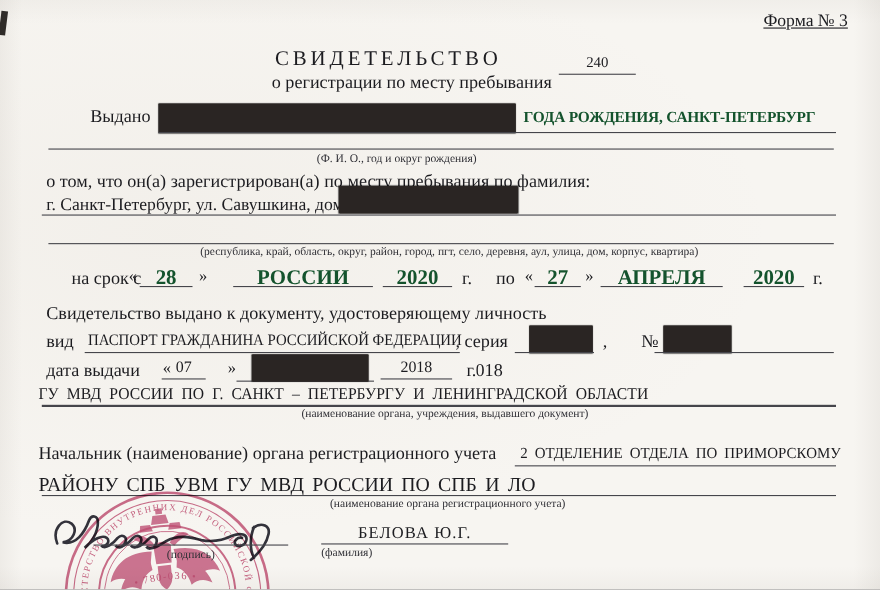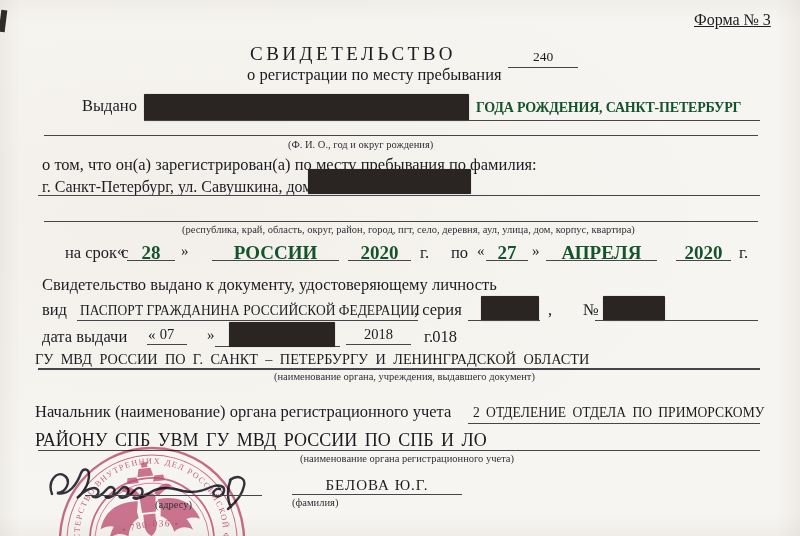--- a/index.html
+++ b/index.html
@@ -152,18 +152,18 @@
   </svg>
 
   <svg class="sig" style="left:40px;top:458px;" width="230" height="56" viewBox="0 0 230 56">
     <path d="M 12,36 C 7,23 17,12 25,18 C 31,23 27,34 17,35 C 29,38 37,26 41,15 C 43,10 49,10 49,17 C 49,26 43,36 37,40
              C 45,32 53,28 57,31 C 61,34 56,40 52,38 C 56,42 63,36 67,31 C 71,27 76,30 74,35 C 72,40 67,41 65,38
              C 69,42 77,36 81,31 C 85,27 90,30 88,35 C 86,40 81,41 79,38 C 83,42 91,37 95,32 C 99,28 104,30 102,36
              C 100,41 95,42 93,39 C 97,43 105,38 111,34 C 123,27 135,31 143,33 C 153,35 163,33 171,29 C 179,26 185,28 184,33
              C 183,38 177,40 174,37 C 172,34 176,30 180,31 M 190,22 C 198,16 206,20 204,28 C 202,38 194,46 188,51 M 191,21 C 187,30 187,42 191,49" fill="none" stroke="#23232e" stroke-width="2.4" stroke-linecap="round" opacity="0.92"></path>
   </svg>
   <div class="ln" style="left:85px;top:495px;width:177px;"></div>
-  <div class="cap" style="left:85px;top:499px;width:177px;text-align:center;">(адресу)</div>
+  <div class="cap" style="left:85px;top:499px;width:177px;text-align:center;">(подпись)</div>
 
   <div class="t" style="left:292px;top:477px;width:170px;text-align:center;font-size:15px;letter-spacing:1px;">БЕЛОВА Ю.Г.</div>
   <div class="ln" style="left:292px;top:494px;width:170px;"></div>
   <div class="cap" style="left:292px;top:497px;width:170px;">(фамилия)</div>
 </div>
 
 </body></html>

